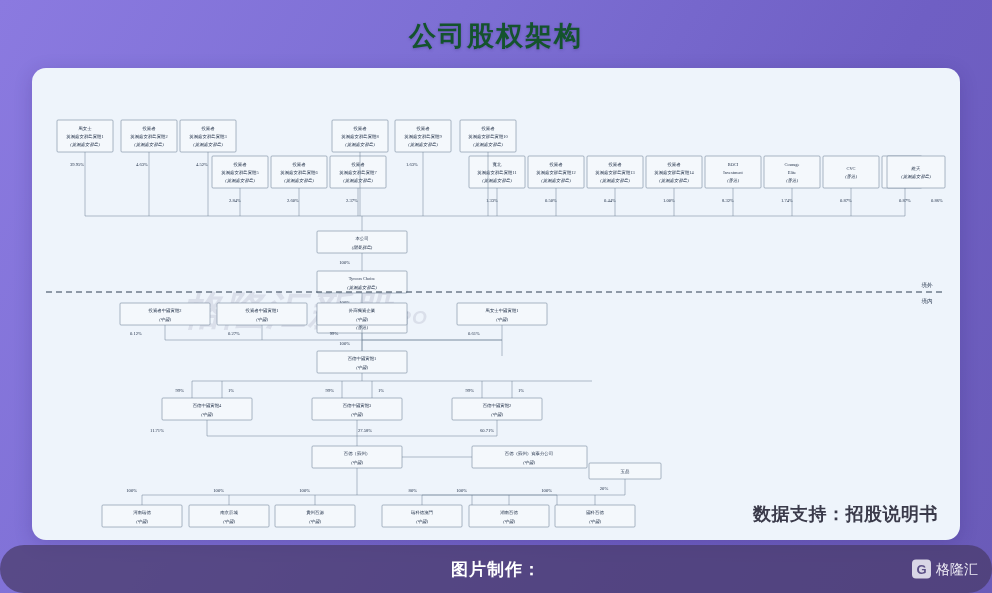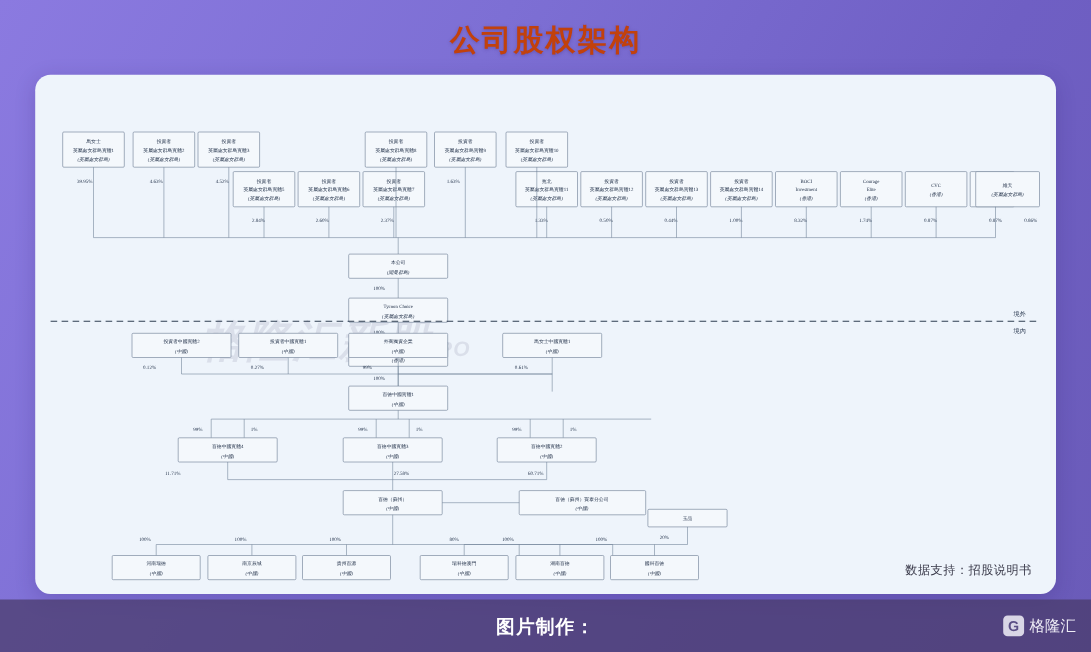--- a/index.html
+++ b/index.html
@@ -5,21 +5,21 @@
   * { box-sizing: border-box; margin: 0; padding: 0; }
   html, body { width: 992px; height: 593px; overflow: hidden; }
   body {
     font-family: "Liberation Sans", "DejaVu Sans", sans-serif;
     background: linear-gradient(120deg, #8b7ae0 0%, #7d6fd4 35%, #6f5fc4 70%, #6a5bb8 100%);
     position: relative;
   }
   #page-title {
     position: absolute; top: 18px; left: 0; width: 992px;
     text-align: center;
-    font-size: 27px; font-weight: bold; color: #c2410c;
+    font-size: 27px; font-weight: bold; color: #14532d;
     letter-spacing: 2px;
     text-shadow: 0 1px 3px rgba(60,40,120,.35);
   }
   #card {
     position: absolute; left: 32px; top: 68px;
     width: 928px; height: 472px;
     background: #eef4fb;
     border-radius: 14px;
     box-shadow: 0 4px 18px rgba(50,30,110,.22);
     overflow: hidden;
@@ -29,27 +29,27 @@
     position: absolute; left: 150px; top: 215px;
     font-size: 40px; font-weight: bold;
     color: rgba(120,120,150,0.16);
     letter-spacing: 2px; pointer-events: none;
     font-style: italic;
     white-space: nowrap;
   }
   #wm small { font-size: 19px; letter-spacing: 1px; }
   #src-note {
     position: absolute; right: 22px; bottom: 14px;
-    font-size: 11px; color: #3a3a4a; font-weight: normal;
+    font-size: 18px; color: #3a3a4a; font-weight: bold;
     letter-spacing: .5px;
   }
   #footer {
     position: absolute; left: 0; bottom: 0; width: 992px; height: 48px;
     background: rgba(72,58,104,0.72);
-    display: flex; align-items: center; justify-content: center;
+    display: flex; align-items: center; justify-content: center; border-radius: 24px;
   }
   #footer-text {
     font-size: 17px; color: #ffffff; font-weight: bold; letter-spacing: 1px;
   }
   #footer-brand {
     font-size: 25px; color: #ffffff; font-weight: bold; font-style: italic;
     letter-spacing: 0px; margin-left: 4px;
   }
   #footer-brand sup { font-size: 11px; font-style: normal; letter-spacing: 1px; }
   #footer-logo {

